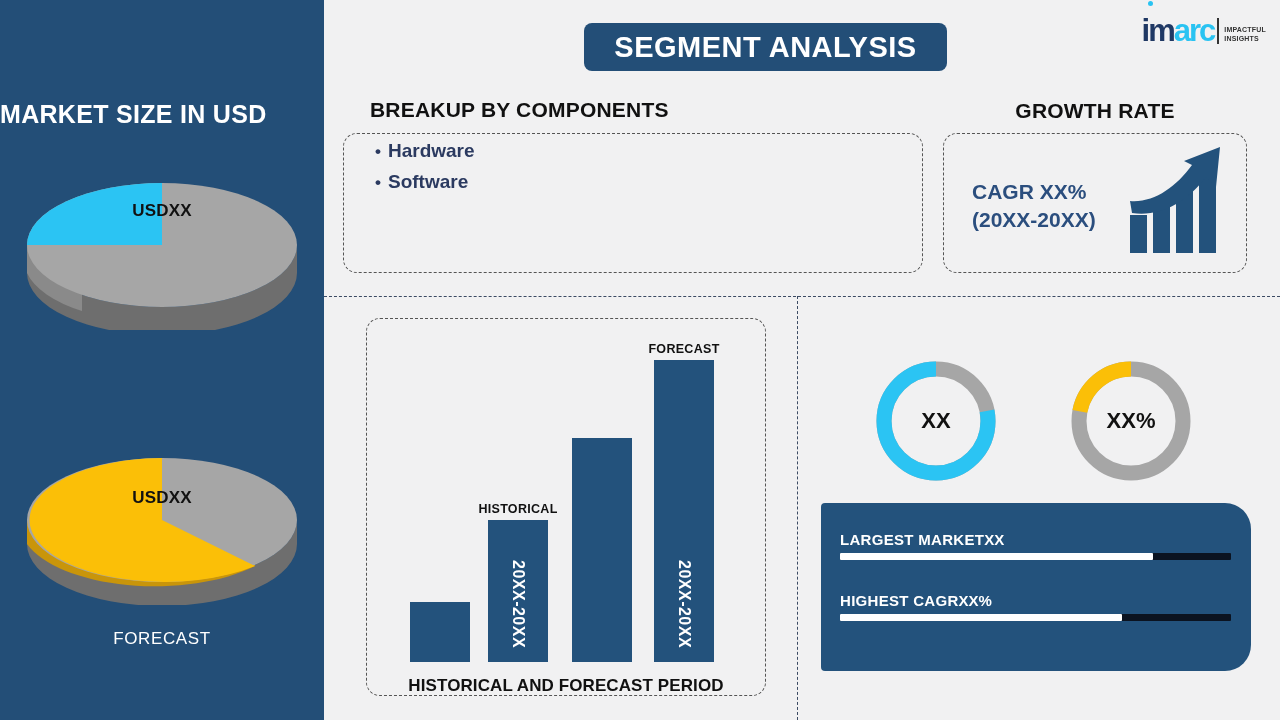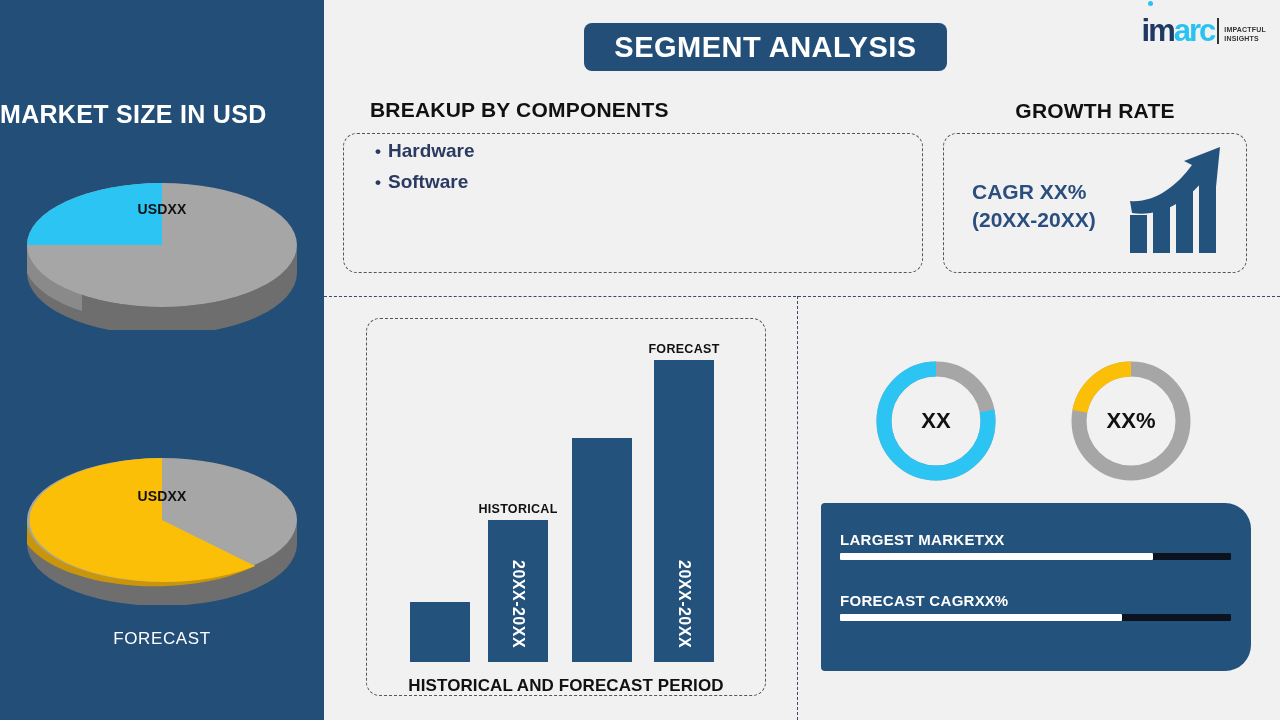--- a/index.html
+++ b/index.html
@@ -21,21 +21,21 @@
     text-align:left; color:#FFFFFF;
     font-size:25px; font-weight:bold; letter-spacing:.3px;
   }
   .pie-wrap { position:absolute; left:0; width:324px; }
   .pie-wrap.current  { top:165px; }
   .pie-wrap.forecast { top:440px; }
   .pie-stage { position:relative; width:324px; height:160px; }
   .pie-svg { position:absolute; left:50%; transform:translateX(-50%); top:0; }
   .pie-label {
     position:absolute; top:36px; left:0; width:324px; text-align:center;
-    font-size:14px; font-weight:bold; color:#111; letter-spacing:.2px;
+    font-size:17px; font-weight:bold; color:#111; letter-spacing:.2px;
     pointer-events:none;
   }
   .pie-label.yellow { top:48px; }
   .pie-caption {
     position:absolute; left:0; width:324px; text-align:center;
     color:#FFFFFF; font-size:17px; font-weight:400; letter-spacing:.6px;
   }
   .pie-caption.c1 { top:362px; }
   .pie-caption.c2 { top:629px; }
 
@@ -287,21 +287,21 @@
         <span class="stat-label">LARGEST MARKET</span>
         <span class="stat-value">XX</span>
       </div>
       <div class="stat-track">
         <div class="stat-fill" style="width:80%"></div>
       </div>
     </div>
 
     <div class="stat-row">
       <div class="stat-head">
-        <span class="stat-label">FORECAST CAGR</span>
+        <span class="stat-label">HIGHEST CAGR</span>
         <span class="stat-value">XX%</span>
       </div>
       <div class="stat-track">
         <div class="stat-fill" style="width:72%"></div>
       </div>
     </div>
   </div>
 
 </div>
 

